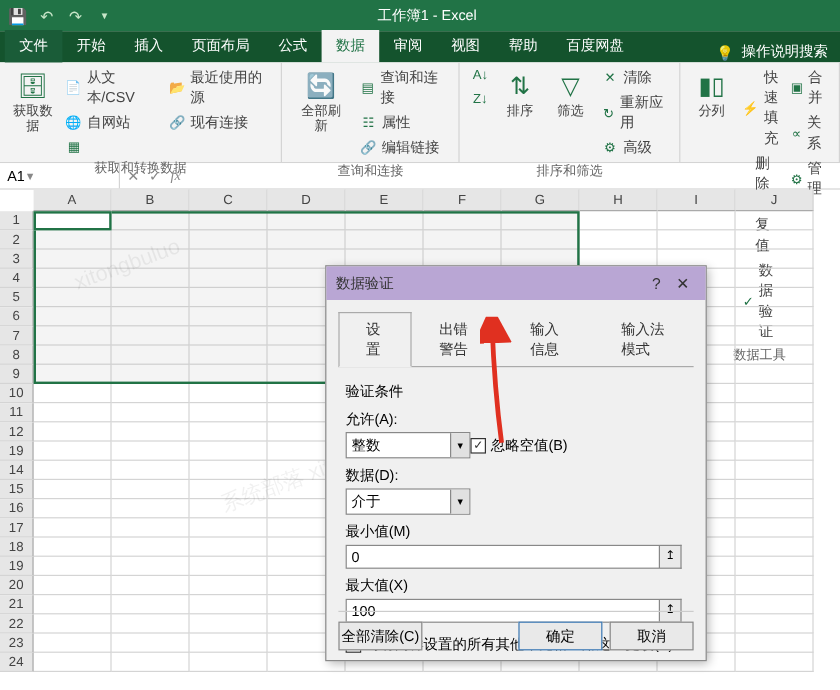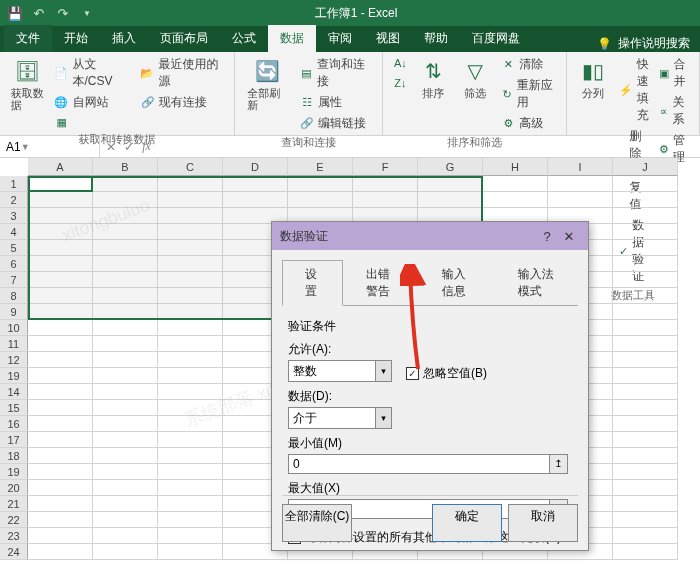--- a/index.html
+++ b/index.html
@@ -12,21 +12,21 @@
 .tab{padding:5px 12px;cursor:pointer;font-size:12px}
 .tab.file{background:#1a5c38}
 .tab.active{background:#f3f3f3;color:#217346}
 .tab-right{margin-left:auto;display:flex;align-items:center;gap:6px;padding-right:10px}
 .ribbon{height:84px;background:#f3f3f3;border-bottom:1px solid #d4d4d4;display:flex}
 .grp{border-right:1px solid #d4d4d4;padding:3px 8px 1px;display:flex;flex-direction:column}
 .grp-body{flex:1;display:flex;gap:6px;align-items:flex-start}
 .grp-label{text-align:center;color:#666;font-size:11px;padding-top:2px}
 .rbtn{display:flex;flex-direction:column;align-items:center;gap:2px;padding:2px 4px;min-width:36px}
 .rbtn-ico{width:28px;height:28px;display:flex;align-items:center;justify-content:center;font-size:20px;color:#217346}
-.rbtn-lbl{font-size:11px;color:#444;text-align:left;line-height:1.1}
+.rbtn-lbl{font-size:11px;color:#444;text-align:center;line-height:1.1}
 .rcol{display:flex;flex-direction:column;gap:2px}
 .ritem{display:flex;align-items:center;gap:4px;padding:1px 2px;font-size:11px;color:#444}
 .ritem-ico{width:14px;height:14px;display:inline-flex;align-items:center;justify-content:center;color:#217346;font-size:11px}
 .namebox-row{height:22px;border-bottom:1px solid #d4d4d4;display:flex;align-items:center;background:#fff}
 .namebox{width:100px;border-right:1px solid #d4d4d4;padding:0 6px;height:100%;display:flex;align-items:center;}
 .nb-dd{color:#888;font-size:9px}
 .fx-area{display:flex;align-items:center;gap:8px;padding:0 6px;color:#888}
 .fx-btn{font-style:italic;font-family:serif}
 .sheet{position:relative}
 .colheads{display:flex;margin-left:28px;height:18px}
@@ -41,31 +41,31 @@
 
 .dlg{position:absolute;left:271px;top:221px;width:318px;height:330px;background:#f0f0f0;border:1px solid #888;box-shadow:2px 2px 8px rgba(0,0,0,0.3)}
 .dlg-title{height:28px;background:#b9a6d4;display:flex;align-items:center;padding:0 8px;color:#333;font-size:12px}
 .dlg-title-txt{flex:1}
 .dlg-title-btn{width:22px;text-align:center;font-size:13px;color:#333}
 .dlg-tabs{display:flex;margin:10px 10px 0;border-bottom:1px solid #aaa}
 .dlg-tab{padding:5px 22px;border:1px solid transparent;border-bottom:none;margin-bottom:-1px;font-size:12px;color:#333}
 .dlg-tab.active{border-color:#aaa;background:#f0f0f0;border-bottom:1px solid #f0f0f0}
 .dlg-body{padding:10px 16px}
 .sec-title{margin:2px 0 6px;font-size:12px}
-.frow{display:flex;align-items:flex-end;gap:14px;margin-bottom:6px}
+.frow{display:flex;align-items:center;margin-bottom:6px}
 .flabel{font-size:12px;margin-bottom:2px}
 .fselect{width:104px;height:22px;border:1px solid #888;background:#fff;display:flex;align-items:center;justify-content:space-between;padding:0 4px}
 .fselect .dd{background:#e1e1e1;border-left:1px solid #888;width:16px;height:20px;text-align:center;line-height:20px;margin-right:-4px;font-size:9px}
 .finput-wrap{display:flex;align-items:center;width:280px}
 .finput{flex:1;height:20px;border:1px solid #888;background:#fff;padding:0 4px;font-size:12px}
 .fspin{width:18px;height:20px;border:1px solid #888;border-left:none;background:#e9e9e9;text-align:center;font-size:10px;line-height:18px}
 .chk{display:flex;align-items:center;gap:4px;font-size:12px}
 .chk-box{width:13px;height:13px;border:1px solid #333;background:#fff;display:flex;align-items:center;justify-content:center;font-size:10px;color:#333}
 .dlg-footer{position:absolute;bottom:8px;left:10px;right:10px;display:flex;align-items:center;border-top:1px solid #ccc;padding-top:8px}
-.dlg-btn{min-width:70px;height:38px;border:1px solid #888;background:#e9e9e9;text-align:center;line-height:22px;font-size:12px;margin-left:6px}
+.dlg-btn{min-width:70px;height:24px;border:1px solid #888;background:#e9e9e9;text-align:center;line-height:22px;font-size:12px;margin-left:6px}
 .dlg-btn.primary{border:1px solid #3b78b4}
 .dlg-btn.left{margin-left:0;margin-right:auto}
 .arrow{position:absolute;pointer-events:none}
 .wm{position:absolute;color:rgba(0,0,0,0.06);font-size:18px;transform:rotate(-20deg);pointer-events:none}
 </style>
 </head>
 <body>
 
 <div class="titlebar">
   <div class="qat">

